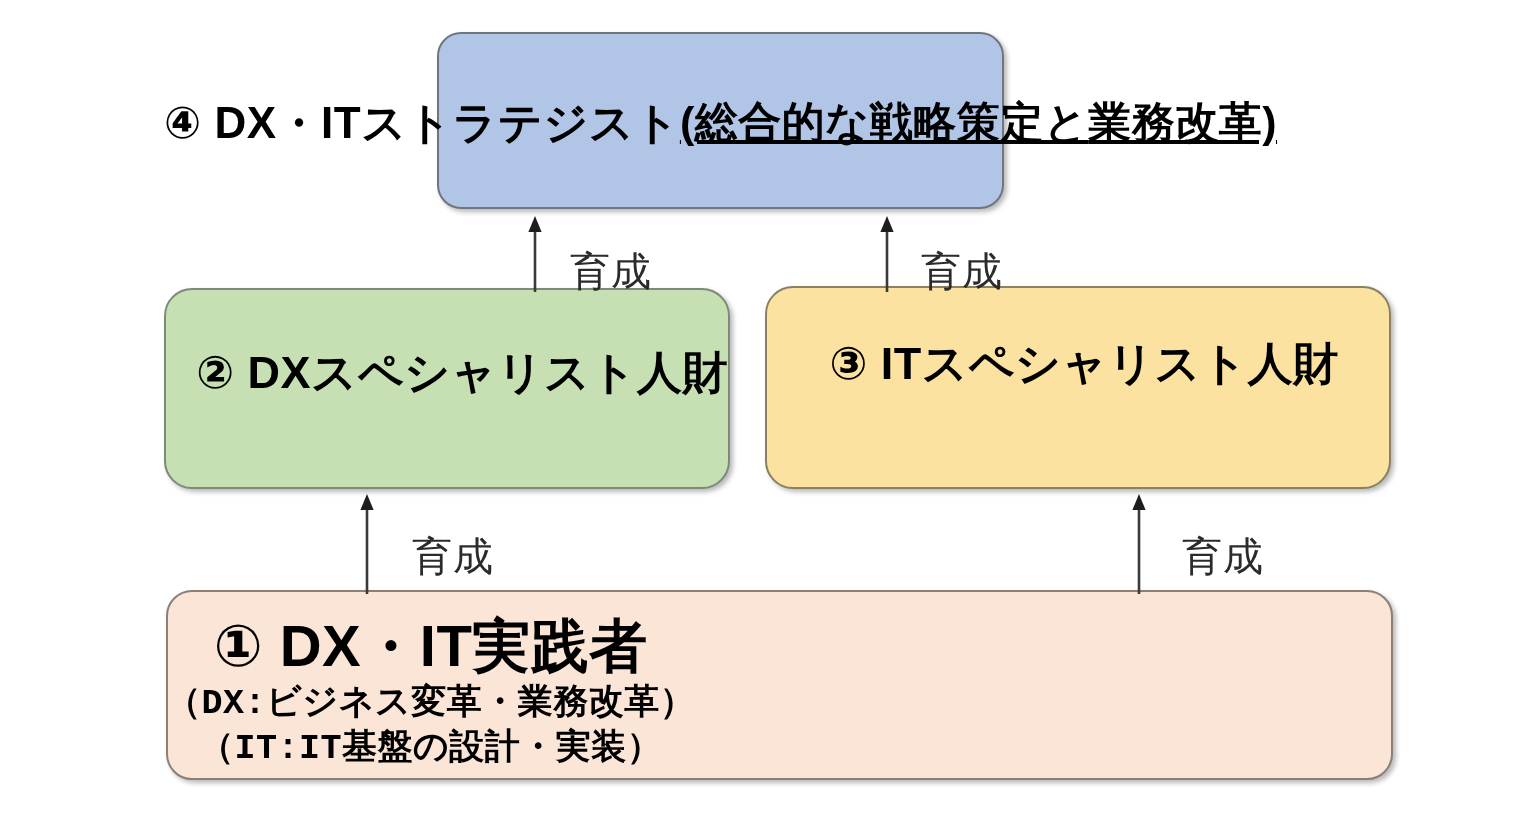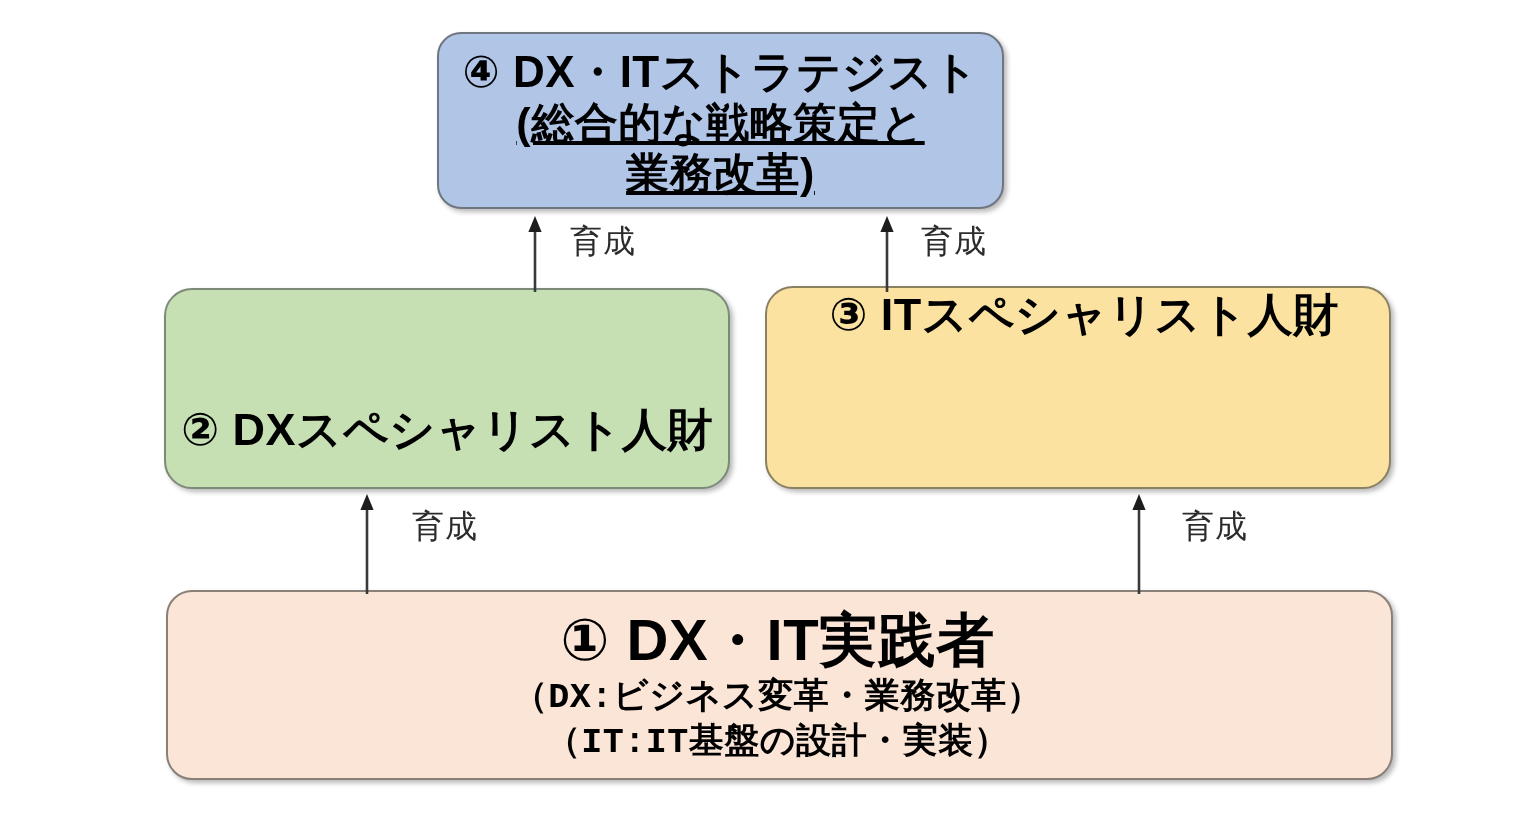--- a/index.html
+++ b/index.html
@@ -19,21 +19,21 @@
   }
 
   
   .node {
     position: absolute;
     box-sizing: border-box;
     border-radius: 26px;
     border: 2px solid #808080;
     box-shadow: 3px 3px 5px rgba(0,0,0,0.28);
     display: flex;
-    flex-direction: column;
+    flex-direction: row;
     align-items: center;
     justify-content: center;
     text-align: center;
     color: #000000;
     font-weight: bold;
     line-height: 1.18;
     letter-spacing: 0.5px;
   }
 
   .node .line-main {
@@ -75,21 +75,21 @@
   #node-dx-specialist .line-main { font-size: 45px; }
 
   #node-it-specialist {
     left: 765px;
     top: 286px;
     width: 626px;
     height: 203px;
     background: #fbe2a0;
     border-color: #8a8162;
     border-radius: 28px;
-    justify-content: flex-start;
+    justify-content: center;
     padding-bottom: 48px;
     padding-left: 12px;
   }
   #node-it-specialist .line-main { font-size: 45px; }
 
   #node-practitioner {
     left: 166px;
     top: 590px;
     width: 1227px;
     height: 190px;
@@ -112,26 +112,27 @@
 
   
   .arrow {
     position: absolute;
     width: 22px;
   }
   .arrow svg { display: block; overflow: visible; }
 
   .arrow-label {
     position: absolute;
-    font-size: 32px;
+    font-size: 40px;
     font-weight: normal;
     color: #2b2b2b;
     white-space: nowrap;
     letter-spacing: 1px;
     font-family: "Liberation Sans", "DejaVu Sans", sans-serif;
+    margin-top: 24px;
   }
 </style>
 </head>
 <body>
 
 <div id="canvas" style="background: rgb(255, 255, 255);">
 
   <div class="node" id="node-strategist" style="background: rgb(177, 197, 231); border-color: rgb(111, 118, 128);">
     <div class="line-main">④ DX・ITストラテジスト</div>
     <div class="line-sub">(総合的な戦略策定と</div>

